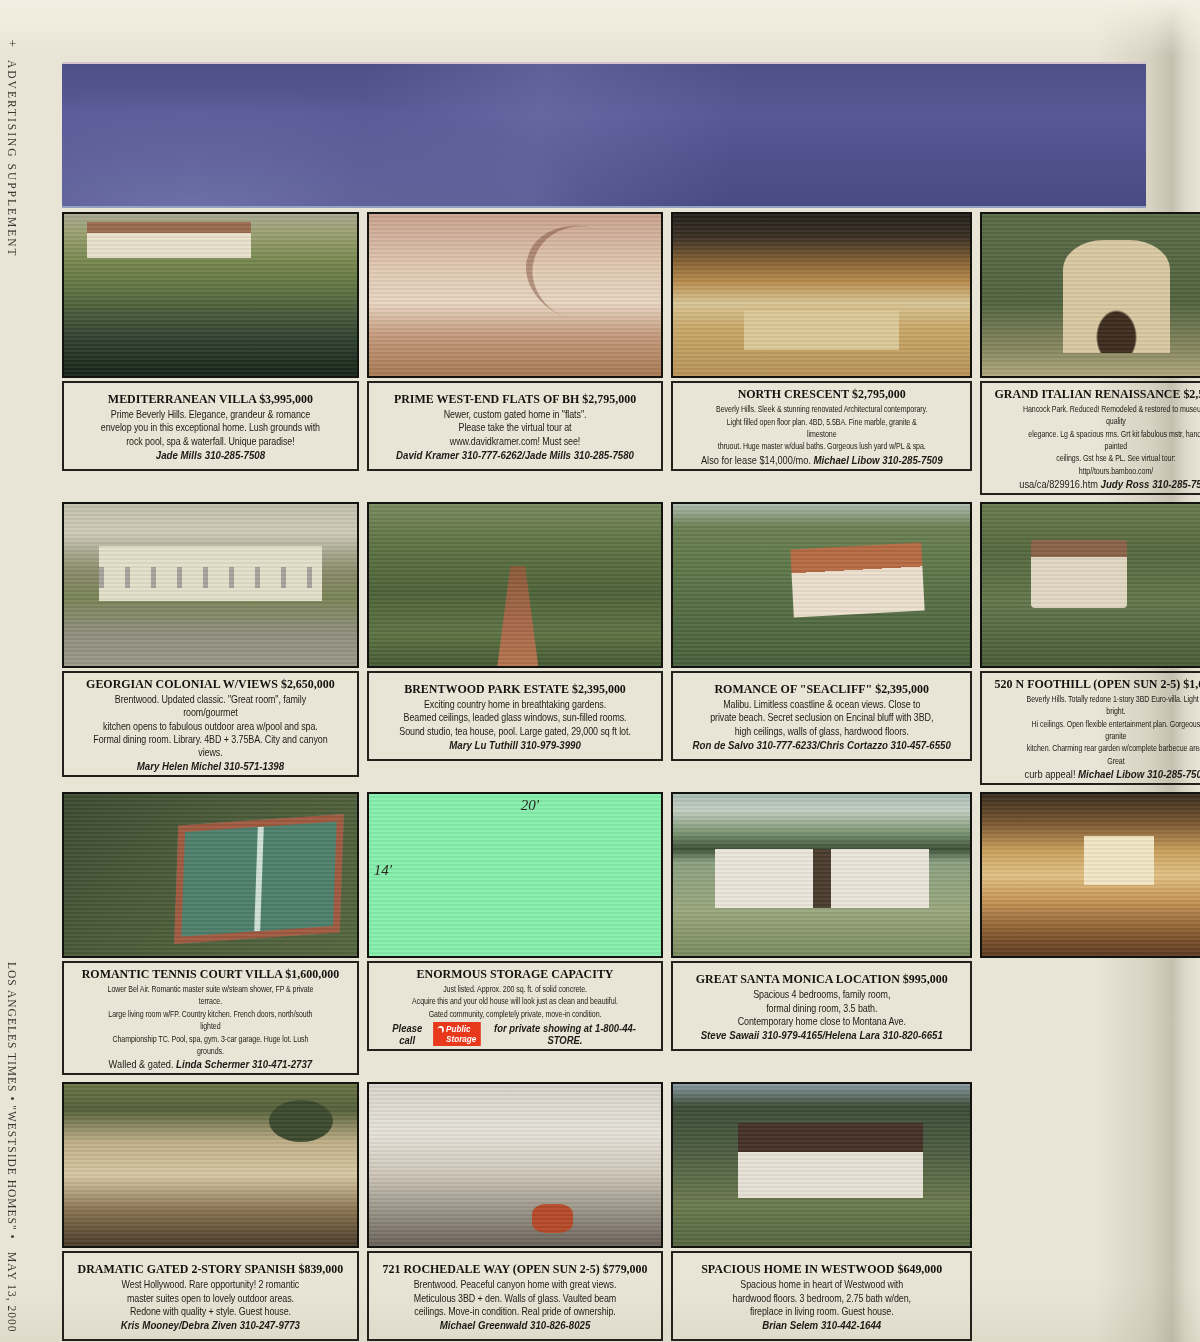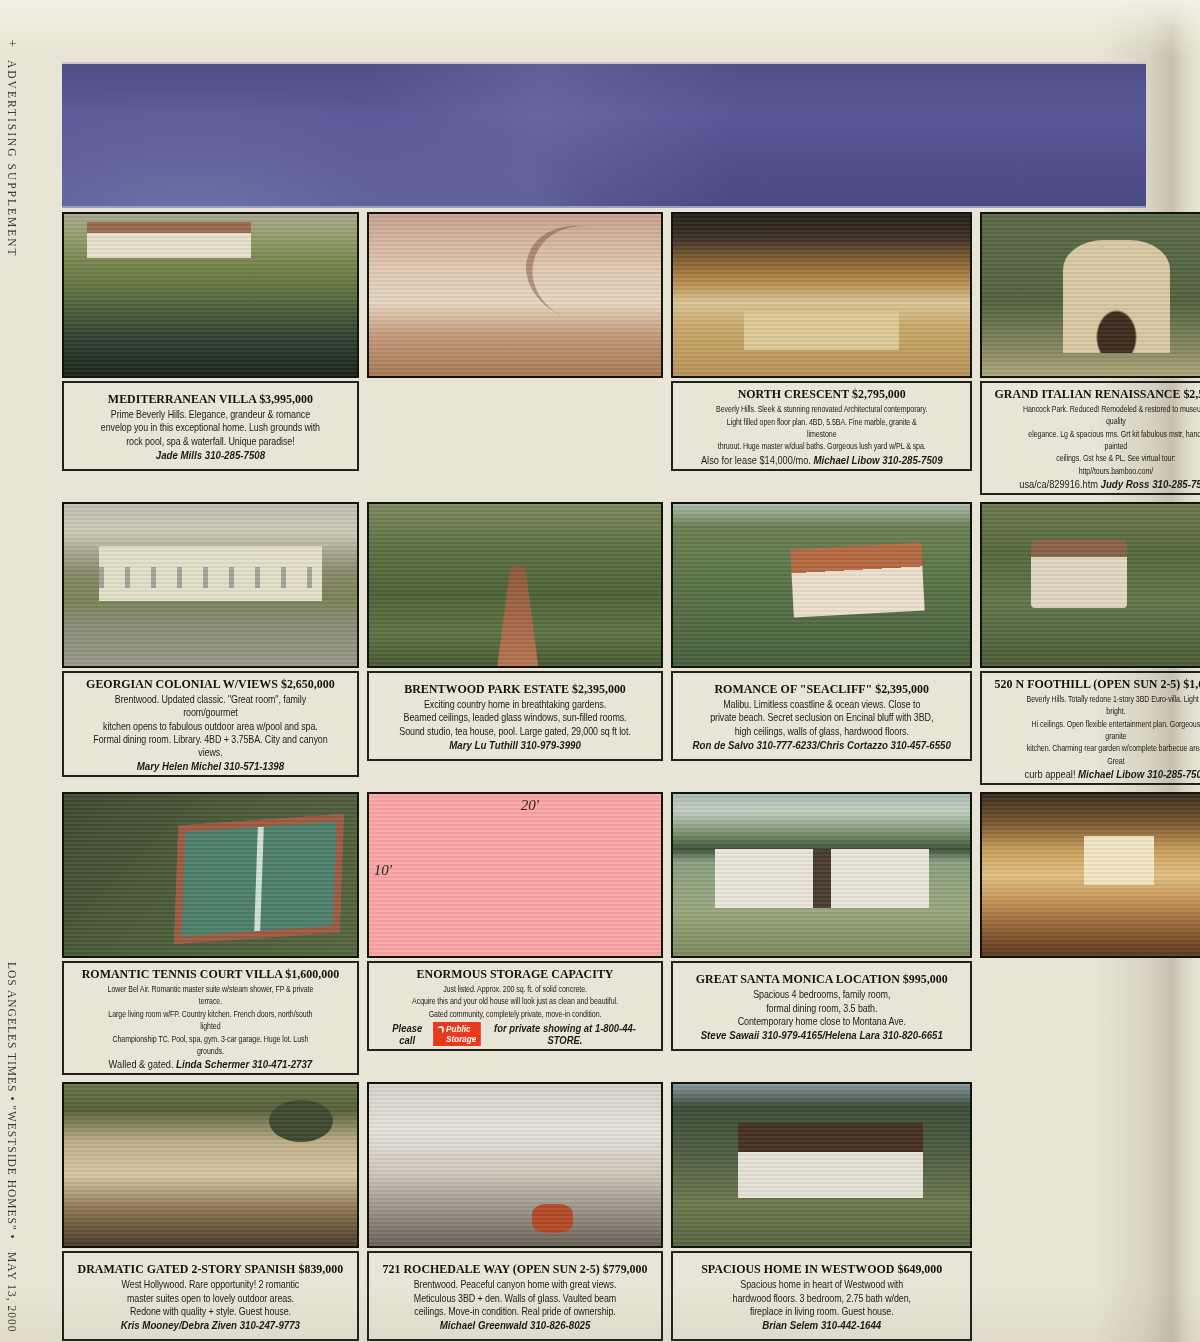--- a/index.html
+++ b/index.html
@@ -72,21 +72,21 @@
   .ph8{background:linear-gradient(180deg,#aebcae 0%,#6a8052 14%,#5c7548 45%,#48603c 100%);}
   .ph8::after{content:"";position:absolute;right:16%;top:26%;width:44%;height:42%;transform:rotate(-3deg);
     background:linear-gradient(180deg,#b56a42 0 35%,#ecdfce 35%);}
   .ph9{background:linear-gradient(180deg,#6a7a4e 0%,#55683e 30%,#62764a 60%,#4a5c38 100%);}
   .ph9::after{content:"";position:absolute;left:18%;top:22%;width:36%;height:42%;border-radius:4px;
     background:linear-gradient(180deg,#8a6248 0 25%,#e0d8c2 25%);}
   .ph10{background:linear-gradient(135deg,#3c4a30 0%,#4a5a38 40%,#55663f 100%);}
   .ph10::after{content:"";position:absolute;right:5%;top:16%;width:52%;height:64%;transform:rotate(-4deg) skewX(-6deg);
     border:7px solid #a05a40;
     background:linear-gradient(90deg,rgba(0,0,0,0) 48%,#cfe0d8 48% 52%,rgba(0,0,0,0) 52%),#4e7f6c;}
-  .ph11{background:#fca5a5;}
+  .ph11{background:#86efac;}
   .dim-w{position:absolute;left:52%;top:3px;font:italic 15px "Liberation Serif",serif;color:#2a2820;z-index:4;}
   .dim-h{position:absolute;left:5px;top:42%;font:italic 15px "Liberation Serif",serif;color:#2a2820;z-index:4;}
   .ph12{background:linear-gradient(180deg,#a8bcb4 0%,#c4d0c4 10%,#7a9470 24%,#3c5038 34%,#8aa080 42%,#9aa87e 72%,#7a8a5e 100%);}
   .ph12::after{content:"";position:absolute;left:14%;top:34%;width:72%;height:36%;
     background:linear-gradient(90deg,rgba(0,0,0,0) 46%,#4a3c2e 46% 54%,rgba(0,0,0,0) 54%),#eae6da;}
   .ph13{background:linear-gradient(180deg,#3a2c1e 0%,#7a5630 18%,#caa05c 35%,#e2c084 50%,#c89858 65%,#8a5c30 85%,#5c3a20 100%);}
   .ph13::after{content:"";position:absolute;left:38%;top:26%;width:26%;height:30%;background:#f2e6c4;}
   .ph14{background:linear-gradient(180deg,#6a7446 0%,#55603a 16%,#c0b088 36%,#d8c8a4 56%,#8a7450 78%,#4a3c2a 100%);}
   .ph14::after{content:"";position:absolute;right:8%;top:10%;width:22%;height:26%;border-radius:50%;background:#3c4a2e;}
   .ph15{background:linear-gradient(180deg,#d8d4cc 0%,#e6e2da 30%,#d0c8ba 55%,#9a9488 78%,#6a6258 100%);}
@@ -122,20 +122,27 @@
       <h3 class="title">MEDITERRANEAN VILLA $3,995,000</h3>
       <p class="body">Prime Beverly Hills. Elegance, grandeur &amp; romance
 envelop you in this exceptional home. Lush grounds with
 rock pool, spa &amp; waterfall. Unique paradise!</p>
       <p class="agent-line"><span class="agent">Jade Mills 310-285-7508</span></p>
     </div>
   </section>
 
   <section class="card">
     <div class="photo ph2"></div>
+    <div class="tbox">
+      <h3 class="title">PRIME WEST-END FLATS OF BH $2,795,000</h3>
+      <p class="body">Newer, custom gated home in "flats".
+Please take the virtual tour at
+www.davidkramer.com! Must see!</p>
+      <p class="agent-line"><span class="agent">David Kramer 310-777-6262/Jade Mills 310-285-7580</span></p>
+    </div>
   </section>
 
   <section class="card">
     <div class="photo ph3"></div>
     <div class="tbox">
       <h3 class="title">NORTH CRESCENT $2,795,000</h3>
       <p class="body tight">Beverly Hills. Sleek &amp; stunning renovated Architectural contemporary.
 Light filled open floor plan. 4BD, 5.5BA. Fine marble, granite &amp; limestone
 thruout. Huge master w/dual baths. Gorgeous lush yard w/PL &amp; spa.</p>
       <p class="agent-line"><span class="prefix">Also for lease $14,000/mo. </span><span class="agent">Michael Libow 310-285-7509</span></p>
@@ -205,21 +212,21 @@
       <p class="body tight">Lower Bel Air. Romantic master suite w/steam shower, FP &amp; private terrace.
 Large living room w/FP. Country kitchen. French doors, north/south lighted
 Championship TC. Pool, spa, gym. 3-car garage. Huge lot. Lush grounds.</p>
       <p class="agent-line"><span class="prefix">Walled &amp; gated. </span><span class="agent">Linda Schermer 310-471-2737</span></p>
     </div>
   </section>
 
   <section class="card">
     <div class="photo ph11">
       <span class="dim-w">20'</span>
-      <span class="dim-h">10'</span>
+      <span class="dim-h">14'</span>
     </div>
     <div class="tbox">
       <h3 class="title">ENORMOUS STORAGE CAPACITY</h3>
       <p class="body tight">Just listed. Approx. 200 sq. ft. of solid concrete.
 Acquire this and your old house will look just as clean and beautiful.
 Gated community, completely private, move-in condition.</p>
       <p class="call-line">
         <span class="call-txt">Please call</span>
         <span class="ps-logo">
           <span class="ps-row">

